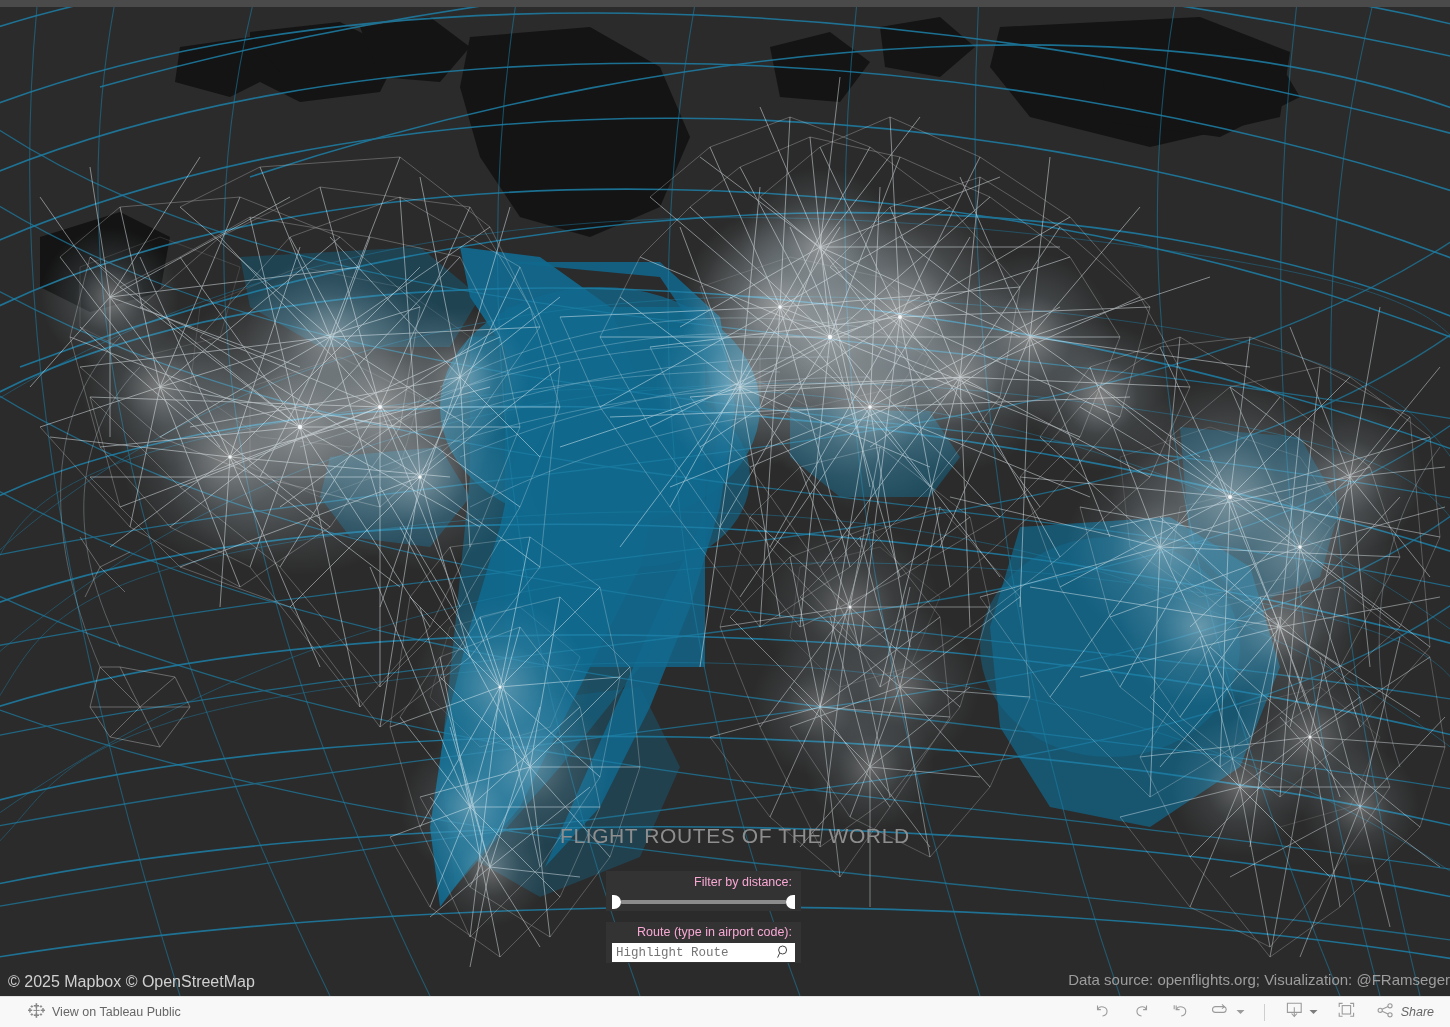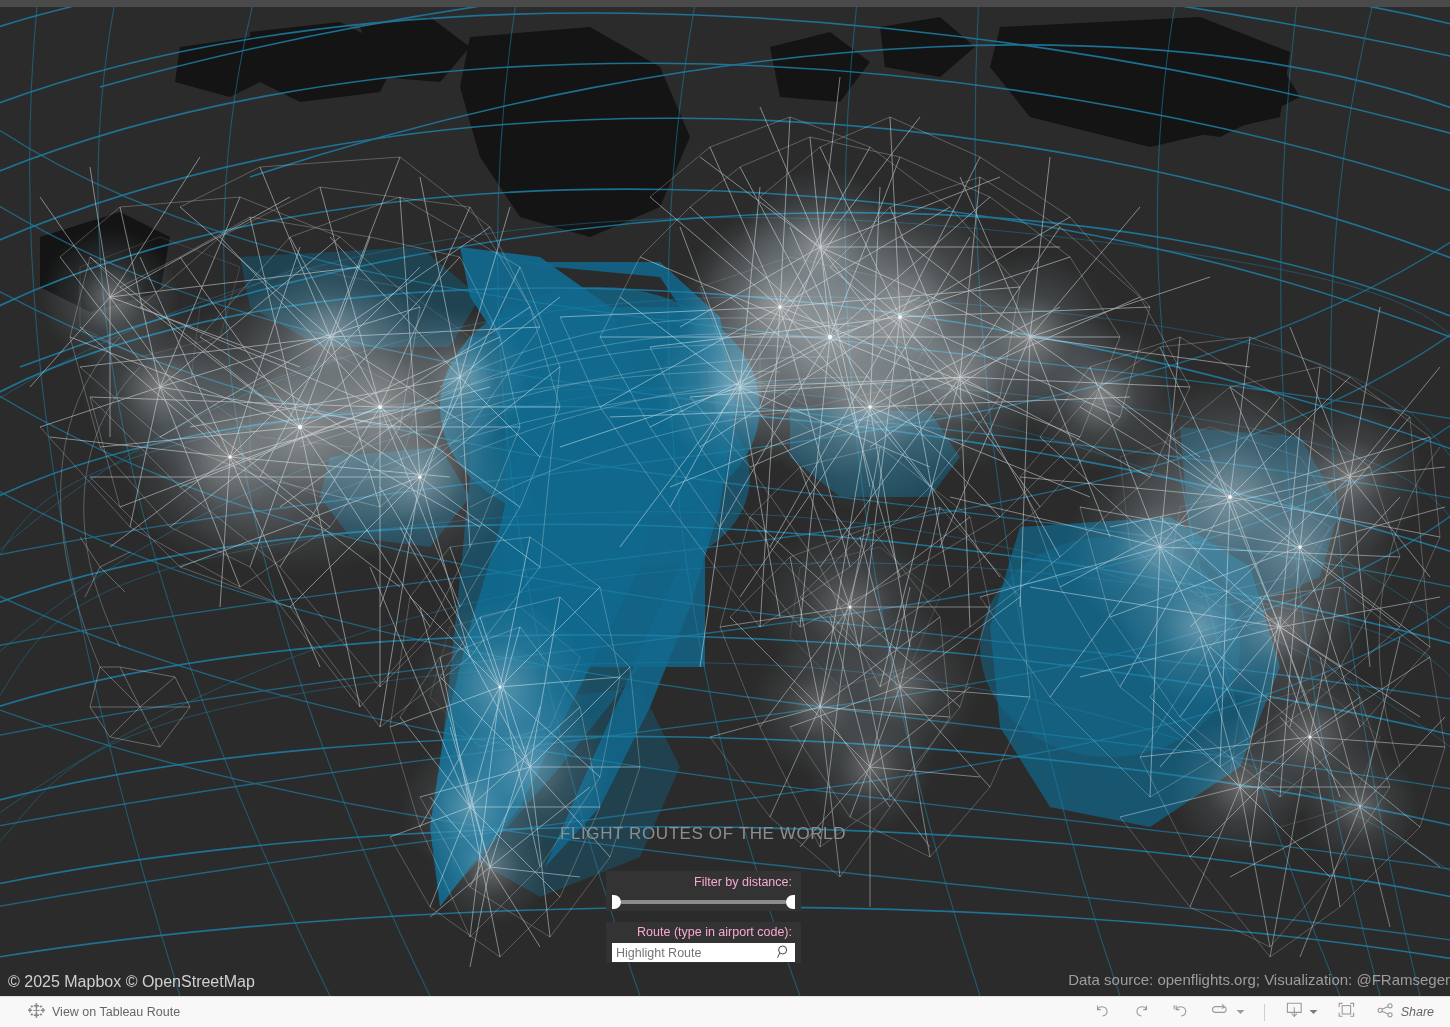--- a/index.html
+++ b/index.html
@@ -44,21 +44,21 @@
     left: 0; top: 0;
     width: 1450px;
     height: 989px;
   }
 
   
   .viz-title {
     position: absolute;
     left: 560px;
     top: 817px;
-    font-size: 17px;
+    font-size: 21px;
     letter-spacing: 0.6px;
     color: #8e8e8e;
     font-weight: 400;
     white-space: nowrap;
   }
 
   
   .ctrl-card {
     position: absolute;
     background: #333333;
@@ -129,21 +129,21 @@
     background: #ffffff;
   }
   .search-input {
     position: absolute;
     left: 0; top: 0;
     width: 160px;
     height: 19px;
     border: none;
     outline: none;
     background: transparent;
-    font-family: Liberation Sans, sans-serif;
+    font-family: Liberation Mono, monospace;
     font-size: 12.5px;
     color: #222222;
     padding-left: 4px;
     box-sizing: border-box;
   }
   .search-icon {
     position: absolute;
     right: 5px;
     top: 2px;
   }
@@ -649,21 +649,21 @@
               <rect x="2.5" y="4" width="2.6" height="0.9"></rect>
             <rect x="12.5" y="3.1" width="0.9" height="2.6"></rect>
               <rect x="11.6" y="4" width="2.6" height="0.9"></rect>
             <rect x="3.4" y="11.2" width="0.9" height="2.6"></rect>
               <rect x="2.5" y="12.1" width="2.6" height="0.9"></rect>
             <rect x="12.5" y="11.2" width="0.9" height="2.6"></rect>
               <rect x="11.6" y="12.1" width="2.6" height="0.9"></rect>
           </g>
         </svg>
       </span>
-      <span class="tb-left-label">View on Tableau Route</span>
+      <span class="tb-left-label">View on Tableau Public</span>
     </div>
 
     <div class="tb-right">
 
       <div class="tb-btn">
         <span>
           <svg width="17" height="15" viewBox="0 0 17 15">
             <path d="M3.5 6.5 A5 4.6 0 1 1 8.5 13" fill="none" stroke="#9b9b9b" stroke-width="1.1"></path>
             <path d="M3.5 2.6 L3.5 6.6 L6.9 6.6" fill="none" stroke="#9b9b9b" stroke-width="1.1"></path>
           </svg>

